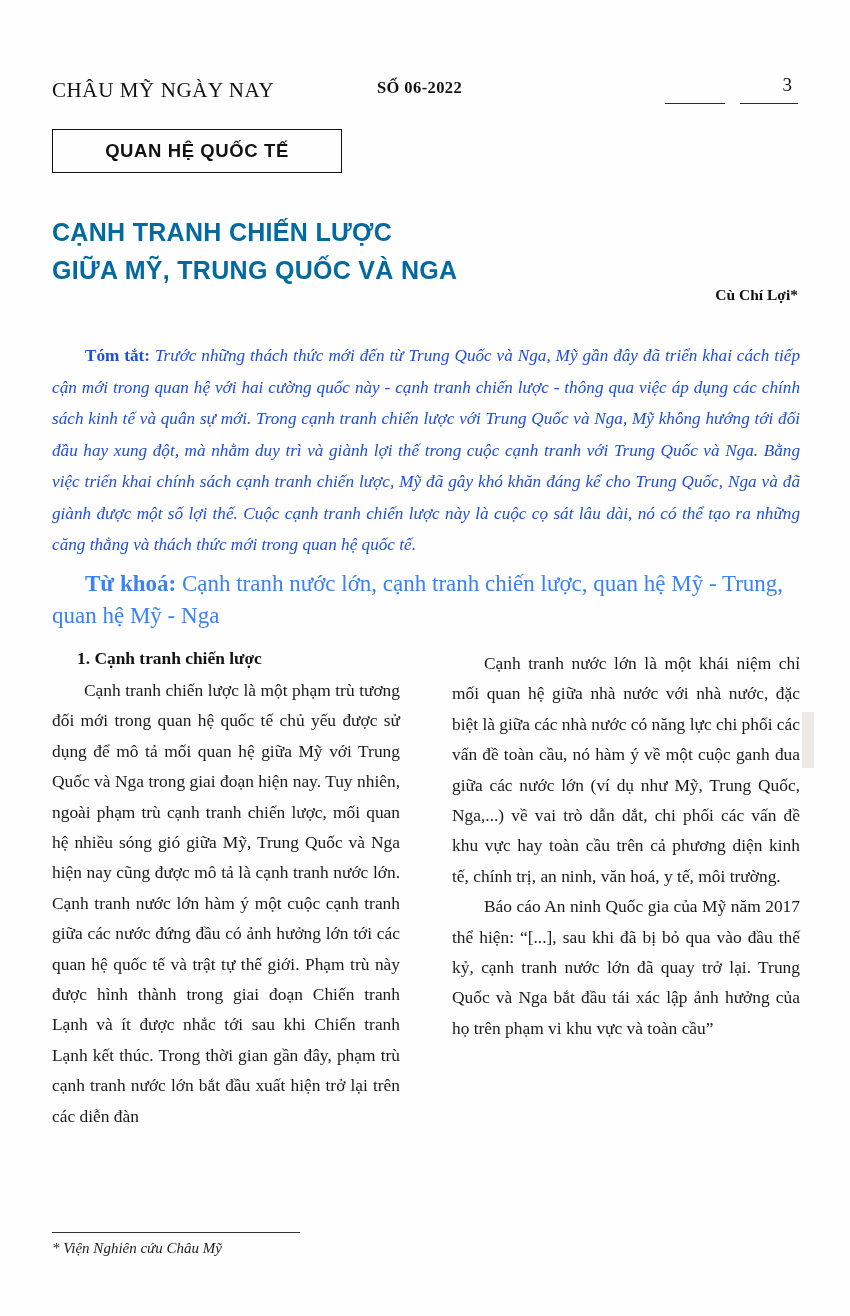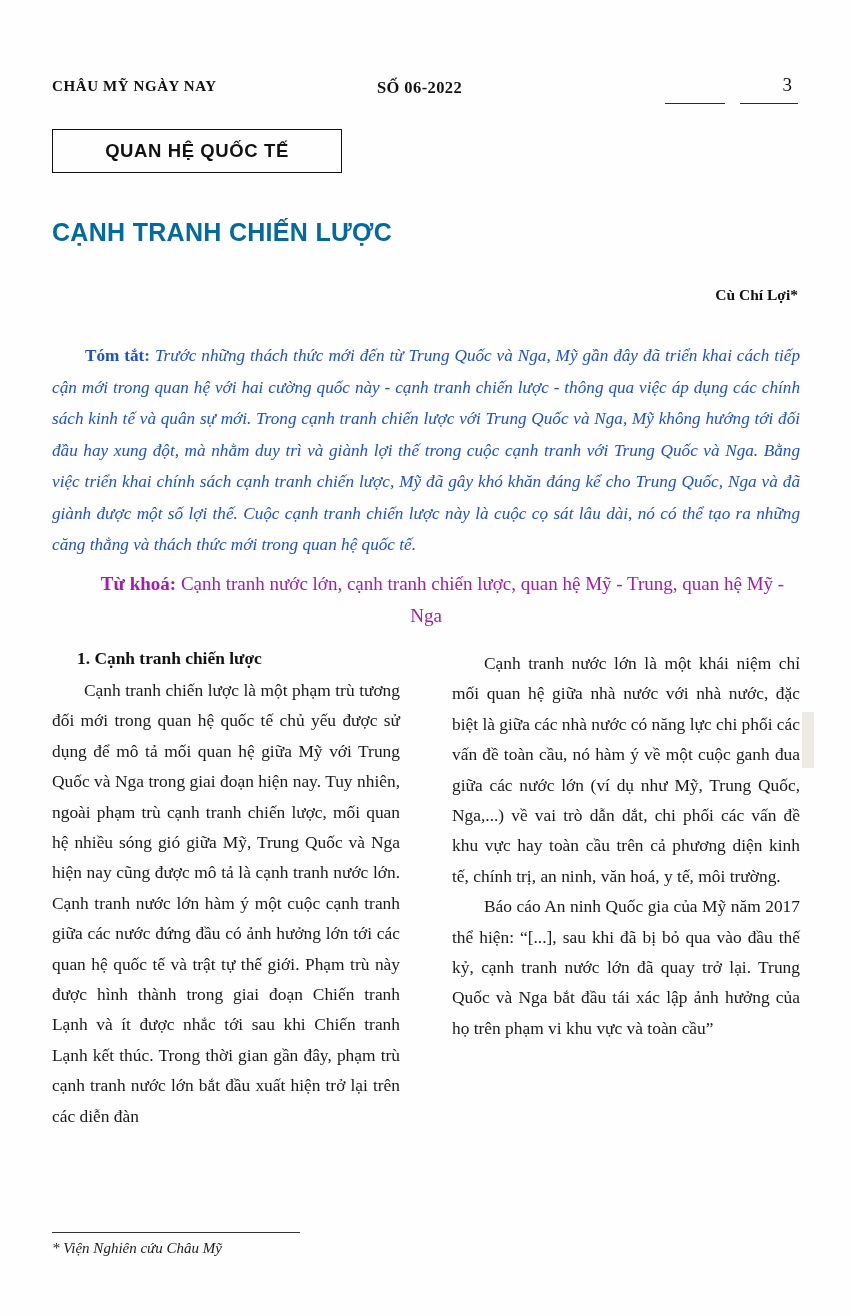--- a/index.html
+++ b/index.html
@@ -27,22 +27,22 @@
     position: absolute;
     left: 52px;
     top: 78px;
     width: 746px;
     height: 26px;
   }
   .rh-journal {
     position: absolute;
     left: 0; top: 0;
     font-family: "Liberation Serif", serif;
-    font-size: 15px;
-    font-weight: bold;
+    font-size: 21px;
+    font-weight: normal;
     letter-spacing: 0.6px;
     color: #111;
   }
   .rh-issue {
     position: absolute;
     left: 305px; top: 0;
     font-family: "Liberation Serif", serif;
     font-size: 16.5px;
     font-weight: bold;
     letter-spacing: 0.4px;
@@ -134,24 +134,24 @@
     font-weight: bold;
     font-style: normal;
     padding-left: 33px;
   }
   .keywords {
     position: absolute;
     left: 52px;
     top: 568px;
     width: 748px;
     font-family: "Liberation Serif", serif;
-    font-size: 19px;
+    font-size: 23px;
     line-height: 31.5px;
-    text-align: center;
-    color: #a21caf;
+    text-align: left;
+    color: #3b82f6;
   }
   .keywords .lead {
     font-weight: bold;
     padding-left: 33px;
   }
   
   .columns {
     position: absolute;
     left: 52px;
     top: 648px;
@@ -223,20 +223,21 @@
     <span class="rh-rule-left"></span>
     <span class="rh-rule-right"></span>
   </div>
 
   <div class="section-box">
     <div class="section-box-label">QUAN HỆ QUỐC TẾ</div>
   </div>
 
   <h1 class="article-title">
     <span class="l1">CẠNH TRANH CHIẾN LƯỢC</span>
+    <span class="l2">GIỮA MỸ, TRUNG QUỐC VÀ NGA</span>
   </h1>
 
   <div class="author">Cù Chí Lợi*</div>
 
   <div class="abstract">
     <span class="lead">Tóm tắt:</span><span> Trước những thách thức mới đến từ Trung Quốc và Nga, Mỹ gần đây đã triển khai cách tiếp cận mới trong quan hệ với hai cường quốc này - cạnh tranh chiến lược - thông qua việc áp dụng các chính sách kinh tế và quân sự mới. Trong cạnh tranh chiến lược với Trung Quốc và Nga, Mỹ không hướng tới đối đầu hay xung đột, mà nhằm duy trì và giành lợi thế trong cuộc cạnh tranh với Trung Quốc và Nga. Bằng việc triển khai chính sách cạnh tranh chiến lược, Mỹ đã gây khó khăn đáng kể cho Trung Quốc, Nga và đã giành được một số lợi thế. Cuộc cạnh tranh chiến lược này là cuộc cọ sát lâu dài, nó có thể tạo ra những căng thẳng và thách thức mới trong quan hệ quốc tế.</span>
   </div>
 
   <div class="keywords">
     <span class="lead">Từ khoá:</span><span> Cạnh tranh nước lớn, cạnh tranh chiến lược, quan hệ Mỹ - Trung, quan hệ Mỹ - Nga</span>

